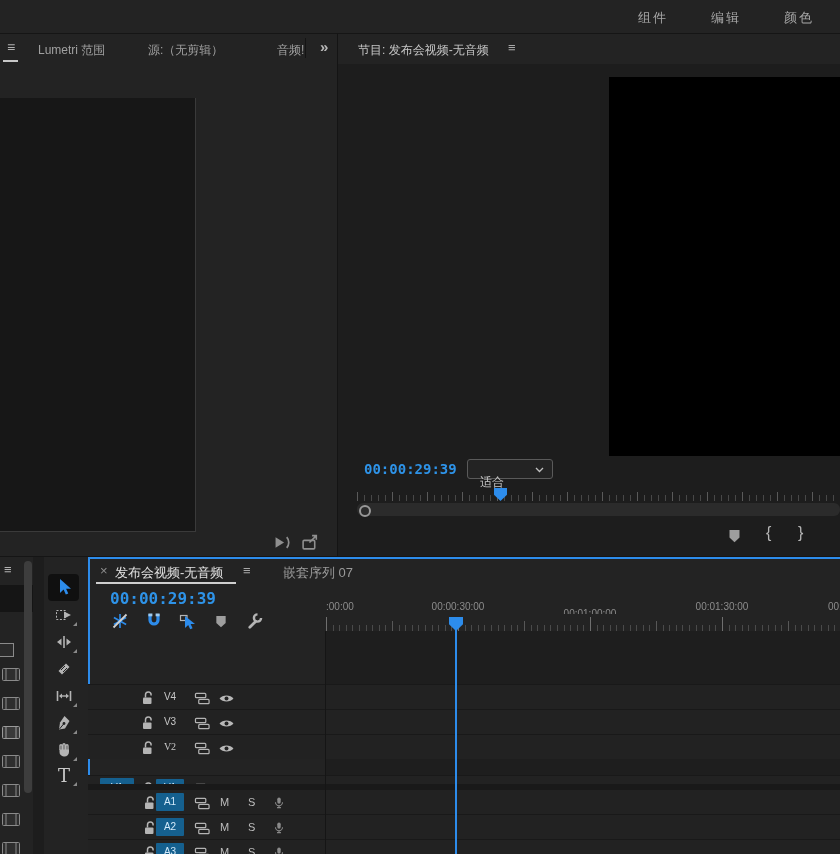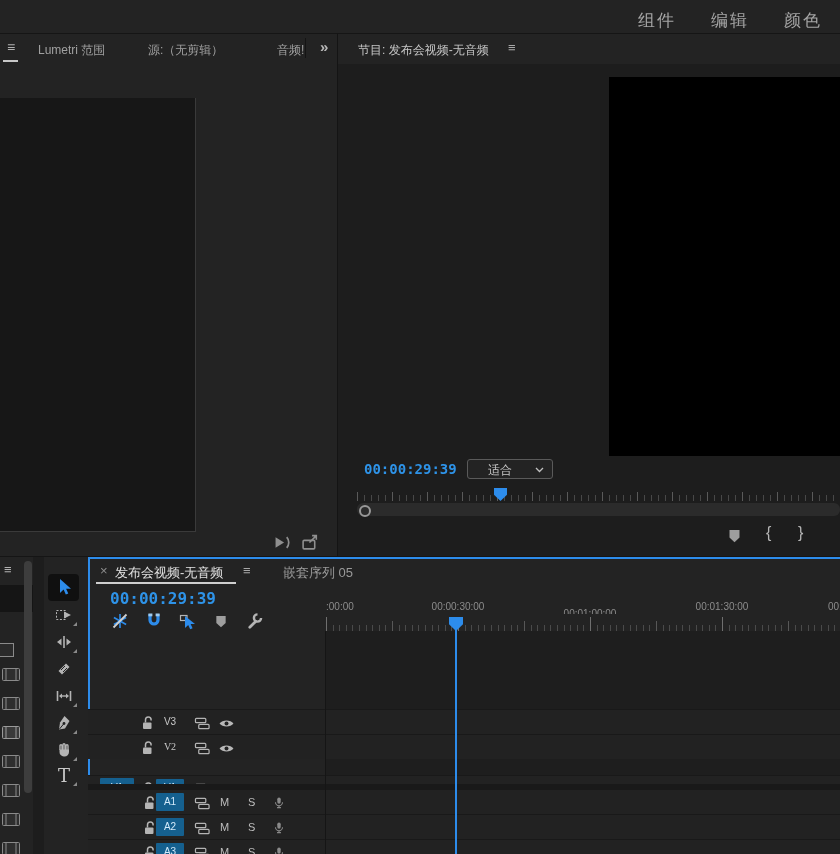--- a/index.html
+++ b/index.html
@@ -1,21 +1,21 @@
 <!DOCTYPE html>
 <html><head>
 <meta charset="utf-8">
 <style>
   html,body{margin:0;padding:0;background:#101010;}
   #app{position:relative;width:840px;height:854px;background:#1d1d1d;overflow:hidden;
        font-family:"Liberation Sans",sans-serif;color:#c8c8c8;-webkit-font-smoothing:antialiased;}
   .abs{position:absolute;}
   .txt{white-space:nowrap;}
   .tab{font-size:12px;color:#a0a0a0;cursor:default;}
-  .wtab{font-size:17px;color:#a6a6a6;letter-spacing:2px;}
+  .wtab{font-size:13px;color:#a6a6a6;letter-spacing:2px;}
   .mono{font-family:"DejaVu Sans Mono","Liberation Mono",monospace;}
   .tc-blue{color:#2e93e8;font-weight:bold;}
   .vline{background:#141414;width:1px;}
   .hline{background:#151515;height:1px;}
   .ticks-min{background:repeating-linear-gradient(to right,#4a4a4a 0 1px,transparent 1px 6.6px);}
   .ticks-mid{background:repeating-linear-gradient(to right,#575757 0 1px,transparent 1px 66px);}
   .ticks-maj{background:repeating-linear-gradient(to right,#6f6f6f 0 1px,transparent 1px 132px);}
   .pticks-min{background:repeating-linear-gradient(to right,#484848 0 1px,transparent 1px 7px);}
   .pticks-mid{background:repeating-linear-gradient(to right,#5a5a5a 0 1px,transparent 1px 35px);}
   .playhead{background:#2d8ceb;clip-path:polygon(0 0,100% 0,100% 52%,50% 100%,0 52%);}
@@ -70,21 +70,21 @@
       <rect x="2" y="6" width="11" height="8" rx="1" fill="none" stroke="#8f8f8f" stroke-width="1.5"></rect>
       <path d="M8 8 L14.5 1.5 M10.5 1.5 h4 v4" stroke="#8f8f8f" fill="none" stroke-width="1.5"></path>
     </svg>
   </div>
 
   <div class="abs" style="left:609px;top:77px;width:231px;height:379px;background:#000;"></div>
 
   <div class="abs txt mono tc-blue" style="left:364px;top:461px;font-size:14px;">00:00:29:39</div>
 
   <div class="abs" style="left:467px;top:459px;width:86px;height:20px;border:1px solid #5a5a5a;border-radius:3px;box-sizing:border-box;background:#232323;">
-    <span class="abs txt" style="left:12px;top:2px;font-size:12px;color:#c8c8c8;margin-left:8px;">适合</span>
+    <span class="abs txt" style="left:12px;top:14px;font-size:12px;color:#c8c8c8;">适合</span>
     <svg class="abs" style="right:8px;top:7px;" width="9" height="6" viewBox="0 0 9 6">
       <path d="M1 1 L4.5 4.5 L8 1" stroke="#c0c0c0" stroke-width="1.3" fill="none"></path>
     </svg>
   </div>
 
   <div class="abs pticks-min" style="left:357px;top:495px;width:483px;height:6px;"></div>
   <div class="abs pticks-mid" style="left:357px;top:492px;width:483px;height:9px;"></div>
   <div class="abs playhead" style="left:494px;top:488px;width:13px;height:13px;"></div>
   <div class="abs" style="left:357px;top:503px;width:483px;height:13px;background:#2b2b2b;border-radius:6px;"></div>
   <div class="abs" style="left:359px;top:505px;width:8px;height:8px;border:2px solid #989898;border-radius:50%;"></div>
@@ -222,21 +222,21 @@
   </div>
 
   <div class="abs" style="left:88px;top:557px;width:752px;height:297px;background:#232323;"></div>
   <div class="abs" style="left:88px;top:557px;width:752px;height:2px;background:#2d8ceb;"></div>
   <div class="abs" style="left:88px;top:557px;width:2px;height:297px;background:#2d8ceb;"></div>
 
   <div class="abs txt" style="left:100px;top:563px;font-size:13px;color:#8e8e8e;">×</div>
   <div class="abs txt" style="left:115px;top:564px;font-size:13px;color:#e2e2e2;">发布会视频-无音频</div>
   <div class="abs" style="left:96px;top:582px;width:140px;height:2px;background:#cfcfcf;"></div>
   <div class="abs txt" style="left:243px;top:563px;font-size:13px;color:#a8a8a8;">≡</div>
-  <div class="abs txt" style="left:283px;top:564px;font-size:13px;color:#9a9a9a;">嵌套序列 05</div>
+  <div class="abs txt" style="left:283px;top:564px;font-size:13px;color:#9a9a9a;">嵌套序列 07</div>
 
   <div class="abs txt mono tc-blue" style="left:110px;top:589px;font-size:16px;">00:00:29:39</div>
 
   <div class="abs" style="left:111px;top:612px;">
     <svg width="18" height="18" viewBox="0 0 18 18">
       <g stroke="#2d8ceb" stroke-width="1.6">
         <path d="M9 2 V16"></path>
           <path d="M2.9 5.5 L15.1 12.5"></path>
           <path d="M2.9 12.5 L15.1 5.5"></path>
       </g>
@@ -276,20 +276,35 @@
     <span class="abs txt" style="left:397px;top:1px;transform:translateX(-50%);">00:01:30:00</span>
     <span class="abs txt" style="left:503px;top:1px;">00:</span>
   </div>
 
   <div class="abs ticks-min" style="left:325px;top:625px;width:515px;height:6px;background-position-x:1px;"></div>
   <div class="abs ticks-mid" style="left:325px;top:621px;width:515px;height:10px;background-position-x:1px;"></div>
   <div class="abs ticks-maj" style="left:325px;top:617px;width:515px;height:14px;background-position-x:1px;"></div>
 
   <div class="abs" style="left:325px;top:631px;width:515px;height:223px;background:#1e1e1e;"></div>
 
+  <div class="trow" style="top:684px;">
+    <svg class="abs" style="left:52px;top:5px;" width="16" height="16" viewBox="0 0 16 16">
+        <path d="M5.5 7.5 V4.8 a2.8 2.8 0 0 1 5.6 0 V5.6" fill="none" stroke="#b4b4b4" stroke-width="1.5"></path>
+        <rect x="3" y="7.5" width="8.5" height="6.5" rx="1" fill="#b4b4b4"></rect>
+      </svg>
+    <div class="tbtn" style="left:68px;">V4</div>
+    <svg class="abs" style="left:106px;top:6px;" width="17" height="15" viewBox="0 0 18 16">
+        <rect x="1.5" y="2.5" width="11" height="4.5" rx="1" fill="none" stroke="#b4b4b4" stroke-width="1.3"></rect>
+        <rect x="5" y="9" width="11" height="4.5" rx="1" fill="none" stroke="#b4b4b4" stroke-width="1.3"></rect>
+      </svg>
+    <svg class="abs" style="left:130px;top:7px;" width="17" height="13" viewBox="0 0 18 14">
+        <path d="M1.5 7 C4.5 2.8 13.5 2.8 16.5 7 C13.5 11.2 4.5 11.2 1.5 7 Z" fill="#b8b8b8"></path>
+        <circle cx="9" cy="7" r="2.1" fill="#222222"></circle>
+      </svg>
+  </div>
 
   <div class="trow" style="top:709px;">
     <svg class="abs" style="left:52px;top:5px;" width="16" height="16" viewBox="0 0 16 16">
         <path d="M5.5 7.5 V4.8 a2.8 2.8 0 0 1 5.6 0 V5.6" fill="none" stroke="#b4b4b4" stroke-width="1.5"></path>
         <rect x="3" y="7.5" width="8.5" height="6.5" rx="1" fill="#b4b4b4"></rect>
       </svg>
     <div class="tbtn" style="left:68px;">V3</div>
     <svg class="abs" style="left:106px;top:6px;" width="17" height="15" viewBox="0 0 18 16">
         <rect x="1.5" y="2.5" width="11" height="4.5" rx="1" fill="none" stroke="#b4b4b4" stroke-width="1.3"></rect>
         <rect x="5" y="9" width="11" height="4.5" rx="1" fill="none" stroke="#b4b4b4" stroke-width="1.3"></rect>

